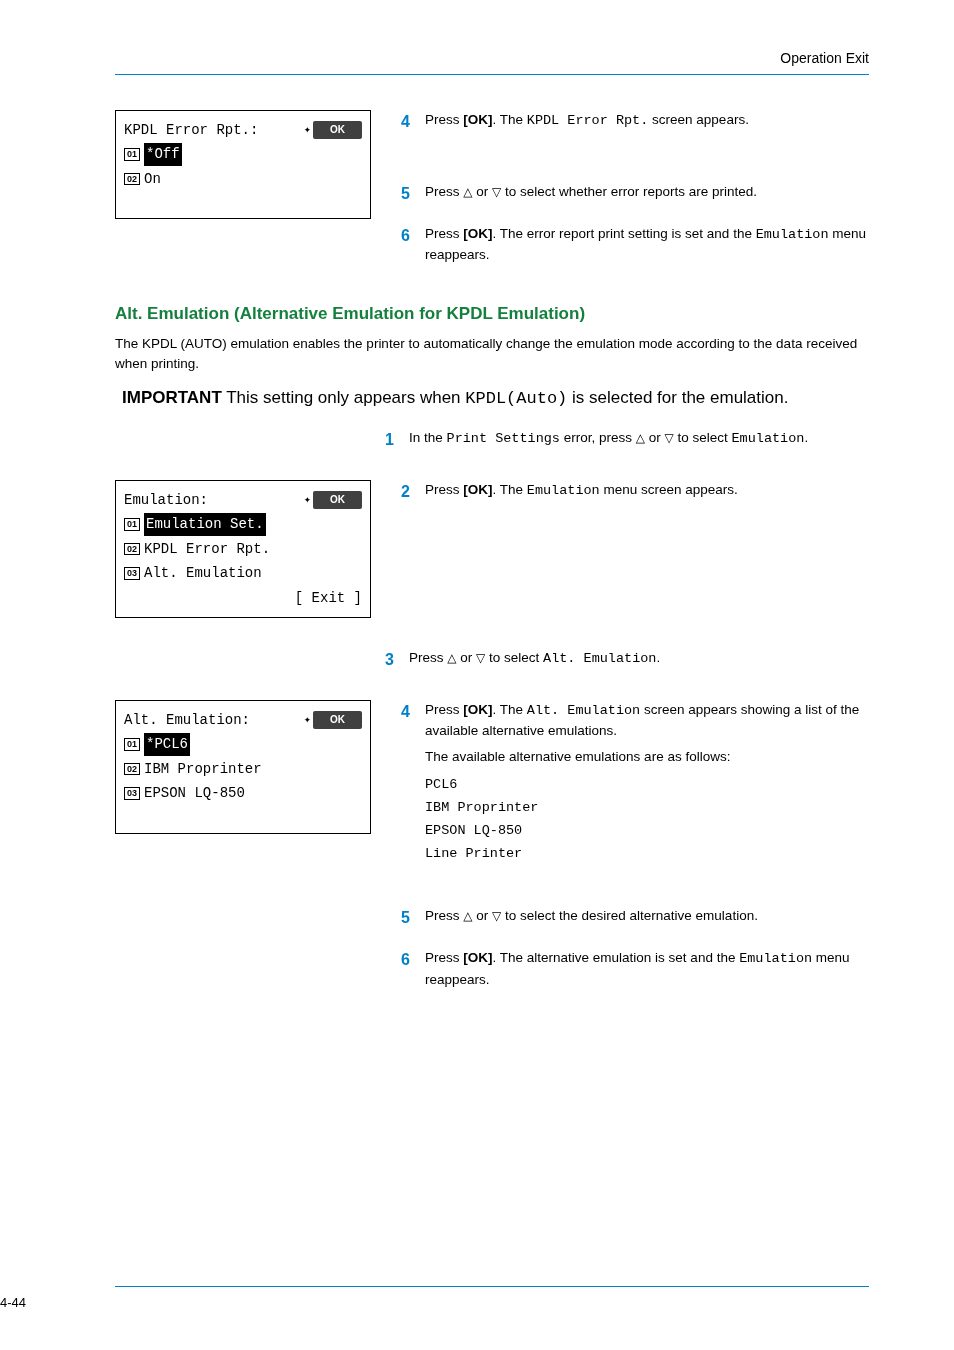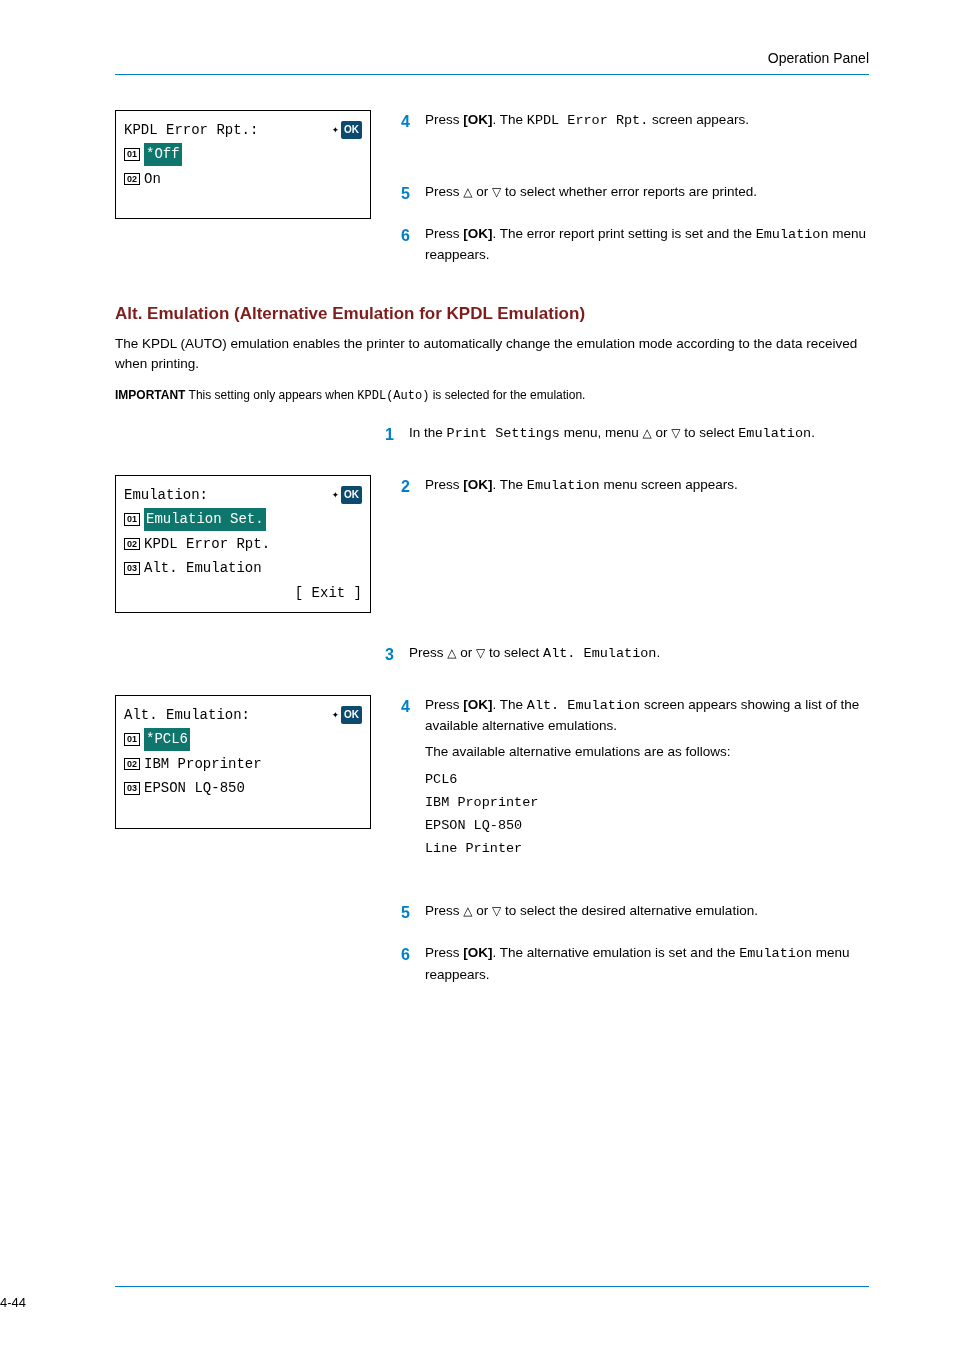--- a/index.html
+++ b/index.html
@@ -5,47 +5,47 @@
     * { box-sizing: border-box; margin: 0; padding: 0; }
     body { background: #fff; font-family: Arial, Helvetica, sans-serif; color: #000; width: 954px; margin: 0 auto; }
     .page { padding: 50px 85px 40px 115px; min-height: 1350px; position: relative; }
     .header-right { text-align: right; font-size: 14px; padding-bottom: 8px; }
     .header-rule { border: none; border-top: 1.5px solid #0080c8; margin-bottom: 35px; }
     .content-row { display: flex; gap: 30px; align-items: flex-start; margin-bottom: 10px; }
     .screen-box { border: 1.5px solid #000; width: 256px; padding: 8px 8px 28px 8px; font-family: "Courier New", monospace; font-size: 14px; line-height: 1.6; position: relative; flex-shrink: 0; }
     .screen-title-row { display: flex; justify-content: space-between; align-items: center; white-space: pre; }
     .screen-icons { display: inline-flex; align-items: center; gap: 2px; }
     .nav-icon { display: inline-block; font-size: 12px; font-weight: bold; }
-    .ok-badge { display: inline-block; background: #0c4a6e; color: #fff; font-weight: bold; font-size: 10px; padding: 1px 3px; border-radius: 2px; font-family: Arial; }
+    .ok-badge { display: inline-block; background: #404040; color: #fff; font-weight: bold; font-size: 10px; padding: 1px 17px; border-radius: 2px; font-family: Arial; }
     .menu-item { display: flex; align-items: center; gap: 4px; margin-top: 2px; }
     .num-box { display: inline-block; border: 1.2px solid #000; font-size: 9px; padding: 0 2px; font-family: Arial; font-weight: bold; line-height: 1.2; }
-    .selected-item { background: #0f766e; color: #fff; padding: 0 2px; }
+    .selected-item { background: #000000; color: #fff; padding: 0 2px; }
     .exit-row { text-align: right; margin-top: 2px; }
     .step-col { flex: 1; font-size: 13.5px; line-height: 1.5; }
     .step { display: flex; gap: 10px; margin-bottom: 18px; }
     .step-num { color: #0080c8; font-weight: bold; font-size: 16px; font-family: Arial; flex-shrink: 0; min-width: 14px; }
     .step-text { flex: 1; }
     .mono { font-family: "Courier New", monospace; }
-    .section-heading { color: #7f1d1d; font-size: 17px; font-weight: bold; margin: 20px 0 10px 0; }
+    .section-heading { color: #15803d; font-size: 17px; font-weight: bold; margin: 20px 0 10px 0; }
     .body-para { font-size: 13.5px; line-height: 1.5; margin-bottom: 14px; }
-    .important-line { font-size: 12px; margin-bottom: 20px; }
+    .important-line { font-size: 17px; margin-bottom: 20px; margin-left: 7px; }
     .important-label { font-weight: bold; }
     .emulation-list { margin: 6px 0 23px 0; font-family: "Courier New", monospace; font-size: 13.5px; line-height: 1.7; }
     .tri-up { font-size: 12px; }
     .tri-down { font-size: 12px; }
     .footer { position: absolute; bottom: 40px; left: 0; right: 0; text-align: left; }
     .footer-rule { border: none; border-top: 1.5px solid #0080c8; margin: 0 85px 8px 115px; }
     .footer-num { font-size: 13px; }
   </style>
 </head>
 <body>
 
 <div class="page">
 
-  <div class="header-right">Operation Panel</div>
+  <div class="header-right">Operation Exit</div>
   <hr class="header-rule">
 
   <div class="content-row">
     <div class="screen-box">
       <div class="screen-title-row">
         <span>KPDL Error Rpt.:</span>
         <span class="screen-icons">
           <span class="nav-icon">✦</span>
           <span class="ok-badge">OK</span>
         </span>
@@ -88,21 +88,21 @@
   <div class="important-line">
     <span class="important-label">IMPORTANT</span><span>  This setting only appears when </span><span class="mono">KPDL(Auto)</span><span> is selected for the emulation.</span>
   </div>
 
   <div class="content-row">
     <div style="width:240px;flex-shrink:0;"></div>
     <div class="step-col">
       <div class="step">
         <div class="step-num">1</div>
         <div class="step-text">
-          <span>In the </span><span class="mono">Print Settings</span><span> menu, menu </span><span class="tri-up">△</span><span> or </span><span class="tri-down">▽</span><span> to select </span><span class="mono">Emulation</span><span>.</span>
+          <span>In the </span><span class="mono">Print Settings</span><span> error, press </span><span class="tri-up">△</span><span> or </span><span class="tri-down">▽</span><span> to select </span><span class="mono">Emulation</span><span>.</span>
         </div>
       </div>
     </div>
   </div>
 
   <div class="content-row">
     <div class="screen-box" style="padding-bottom:8px;">
       <div class="screen-title-row">
         <span>Emulation:</span>
         <span class="screen-icons">

